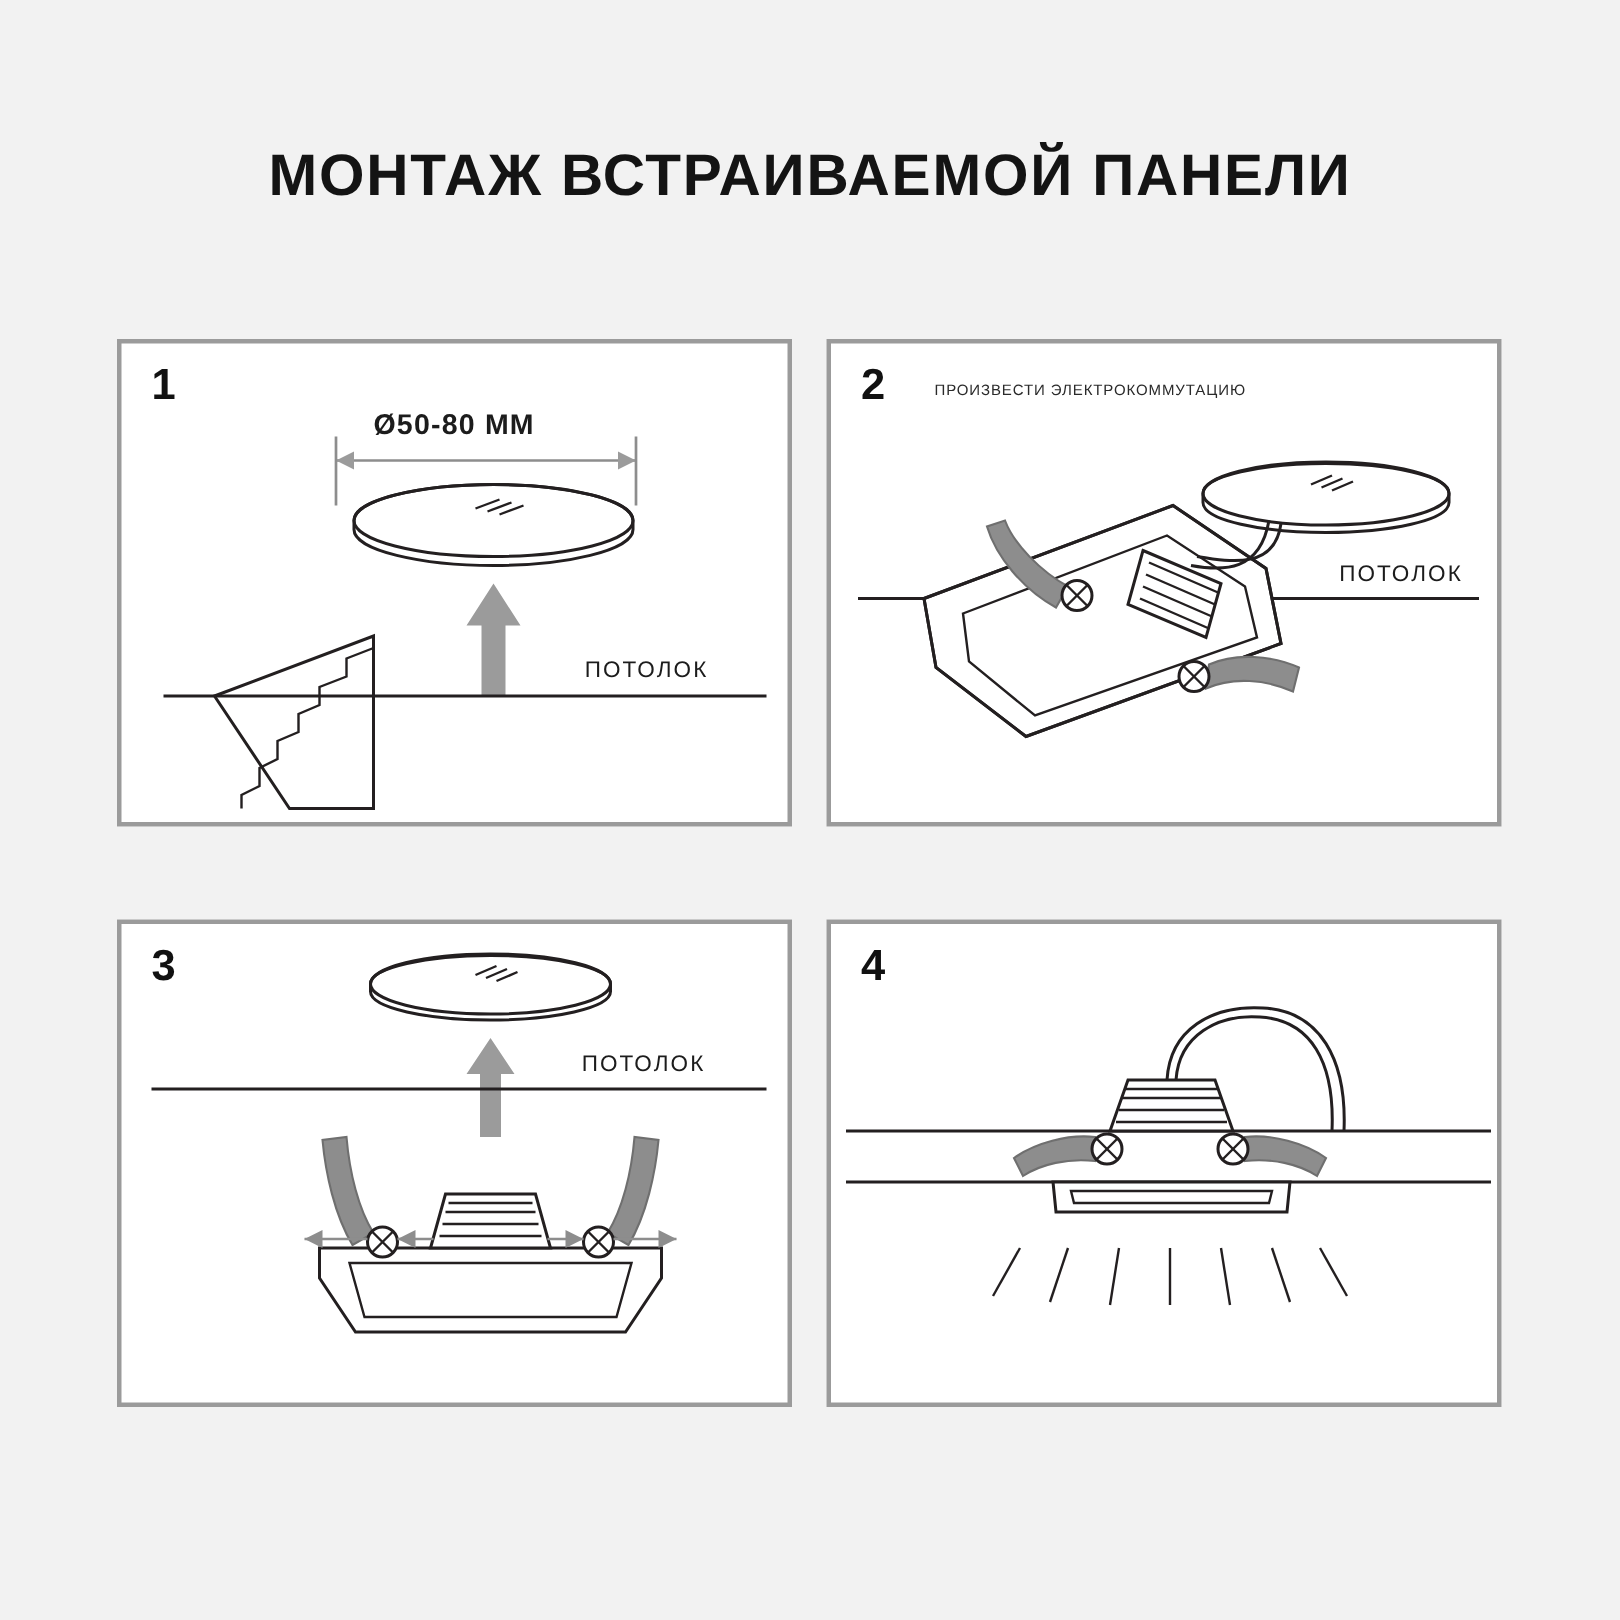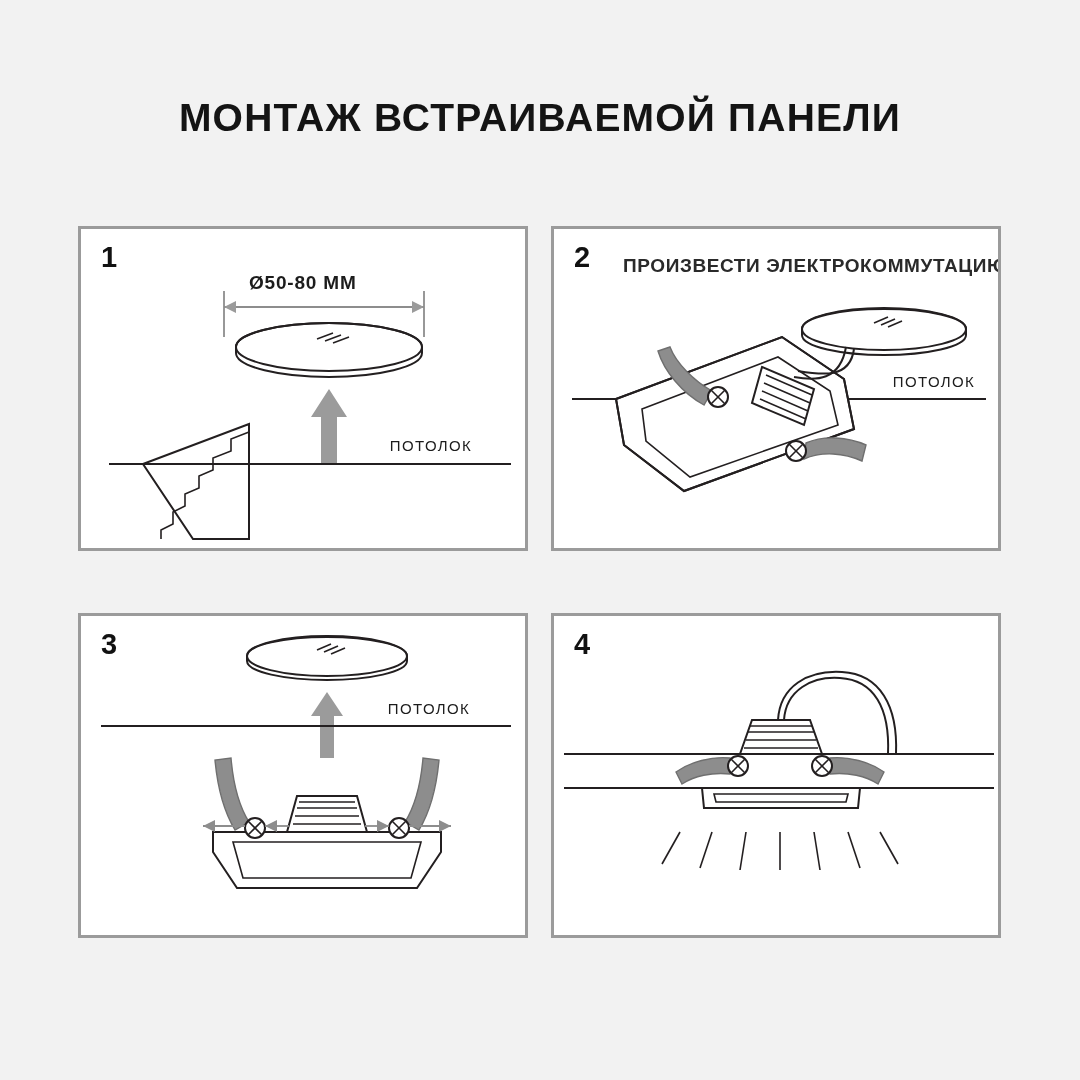--- a/index.html
+++ b/index.html
@@ -57,26 +57,25 @@
   .step-num {
     position: absolute;
     left: 20px;
     top: 12px;
     font-size: 29px;
     font-weight: bold;
     color: #111;
   }
   .cap {
     position: absolute;
-    font-size: 19px;
+    font-size: 10px;
     letter-spacing: 0.6px;
     color: #2a2a2a;
     text-transform: uppercase;
     white-space: nowrap;
-    font-weight: bold;
   }
   .cap-top2 {
     left: 69px;
     top: 26px;
   }
   .cap-bottom3 {
     left: 21px;
     bottom: 18px;
   }
   .svg-layer {

